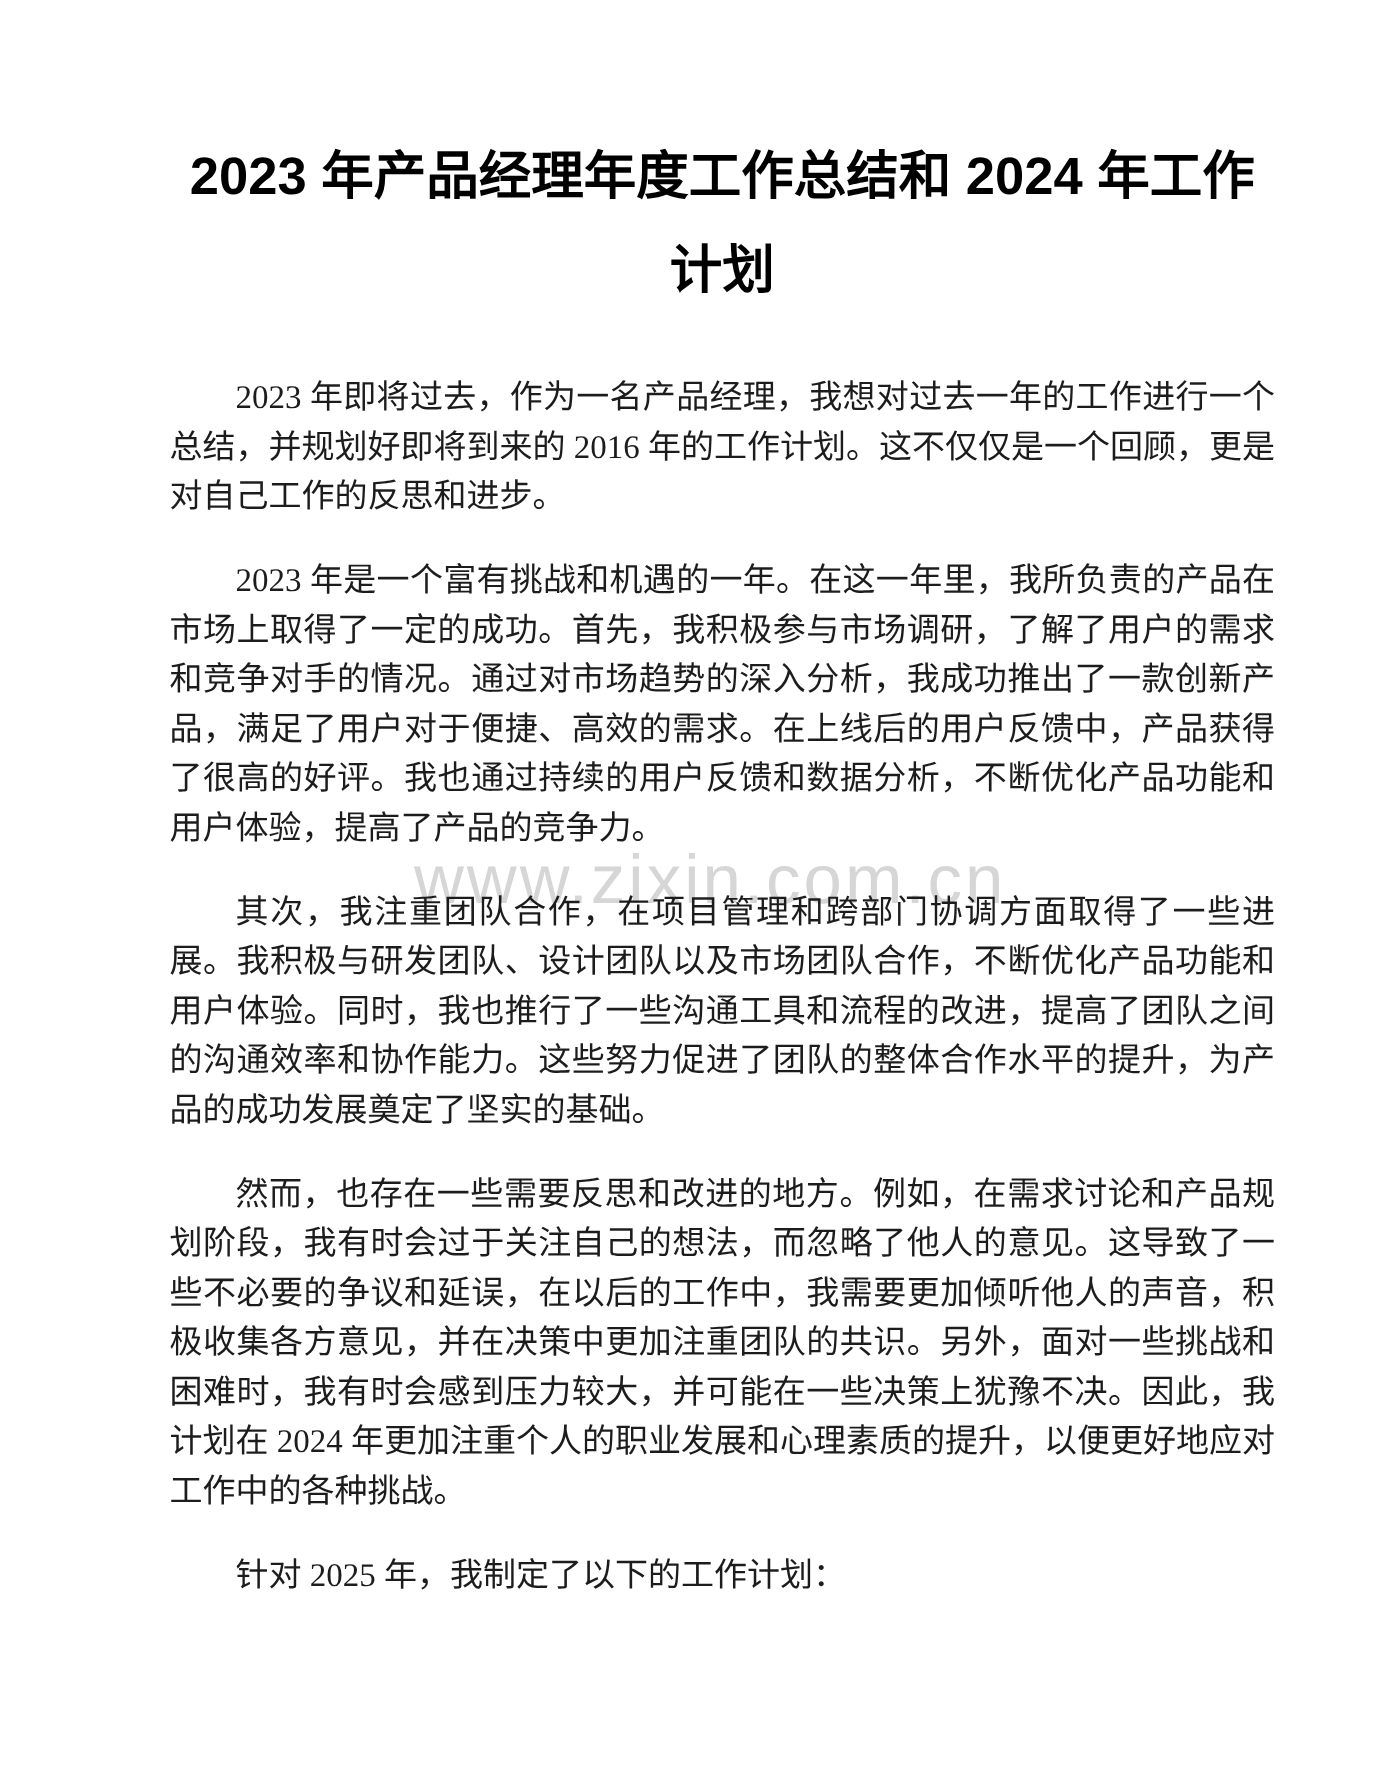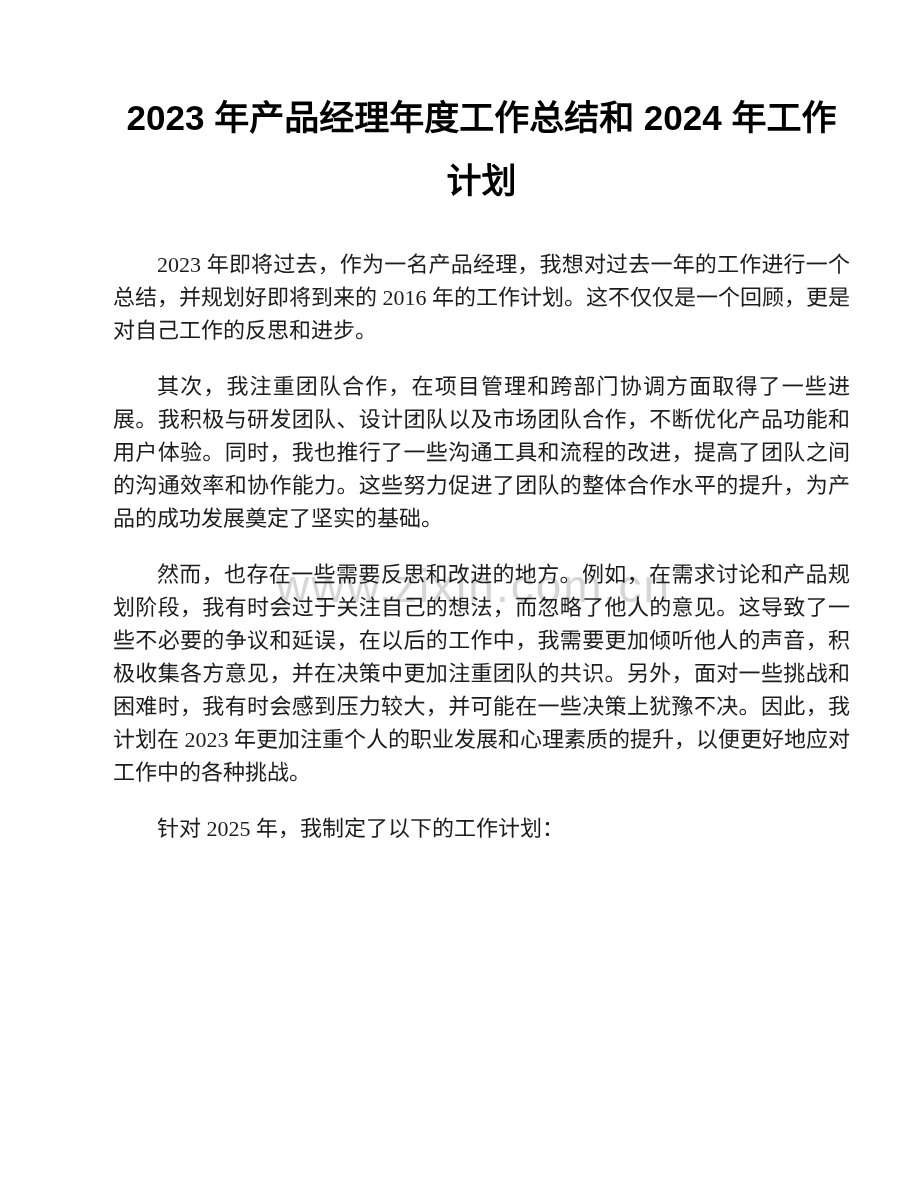--- a/index.html
+++ b/index.html
@@ -59,21 +59,22 @@
 <div class="page">
 
   <div class="watermark">www.zixin.com.cn</div>
 
   <div class="content">
 
     <h1 class="doc-title">2023 年产品经理年度工作总结和 2024 年工作计划</h1>
 
     <p class="doc-paragraph">2023 年即将过去，作为一名产品经理，我想对过去一年的工作进行一个总结，并规划好即将到来的 2016 年的工作计划。这不仅仅是一个回顾，更是对自己工作的反思和进步。</p>
 
+    <p class="doc-paragraph">2023 年是一个富有挑战和机遇的一年。在这一年里，我所负责的产品在市场上取得了一定的成功。首先，我积极参与市场调研，了解了用户的需求和竞争对手的情况。通过对市场趋势的深入分析，我成功推出了一款创新产品，满足了用户对于便捷、高效的需求。在上线后的用户反馈中，产品获得了很高的好评。我也通过持续的用户反馈和数据分析，不断优化产品功能和用户体验，提高了产品的竞争力。</p>
 
     <p class="doc-paragraph">其次，我注重团队合作，在项目管理和跨部门协调方面取得了一些进展。我积极与研发团队、设计团队以及市场团队合作，不断优化产品功能和用户体验。同时，我也推行了一些沟通工具和流程的改进，提高了团队之间的沟通效率和协作能力。这些努力促进了团队的整体合作水平的提升，为产品的成功发展奠定了坚实的基础。</p>
 
-    <p class="doc-paragraph">然而，也存在一些需要反思和改进的地方。例如，在需求讨论和产品规划阶段，我有时会过于关注自己的想法，而忽略了他人的意见。这导致了一些不必要的争议和延误，在以后的工作中，我需要更加倾听他人的声音，积极收集各方意见，并在决策中更加注重团队的共识。另外，面对一些挑战和困难时，我有时会感到压力较大，并可能在一些决策上犹豫不决。因此，我计划在 2023 年更加注重个人的职业发展和心理素质的提升，以便更好地应对工作中的各种挑战。</p>
+    <p class="doc-paragraph">然而，也存在一些需要反思和改进的地方。例如，在需求讨论和产品规划阶段，我有时会过于关注自己的想法，而忽略了他人的意见。这导致了一些不必要的争议和延误，在以后的工作中，我需要更加倾听他人的声音，积极收集各方意见，并在决策中更加注重团队的共识。另外，面对一些挑战和困难时，我有时会感到压力较大，并可能在一些决策上犹豫不决。因此，我计划在 2024 年更加注重个人的职业发展和心理素质的提升，以便更好地应对工作中的各种挑战。</p>
 
     <p class="doc-paragraph">针对 2025 年，我制定了以下的工作计划：</p>
 
   </div>
 </div>
 
 </body></html>

